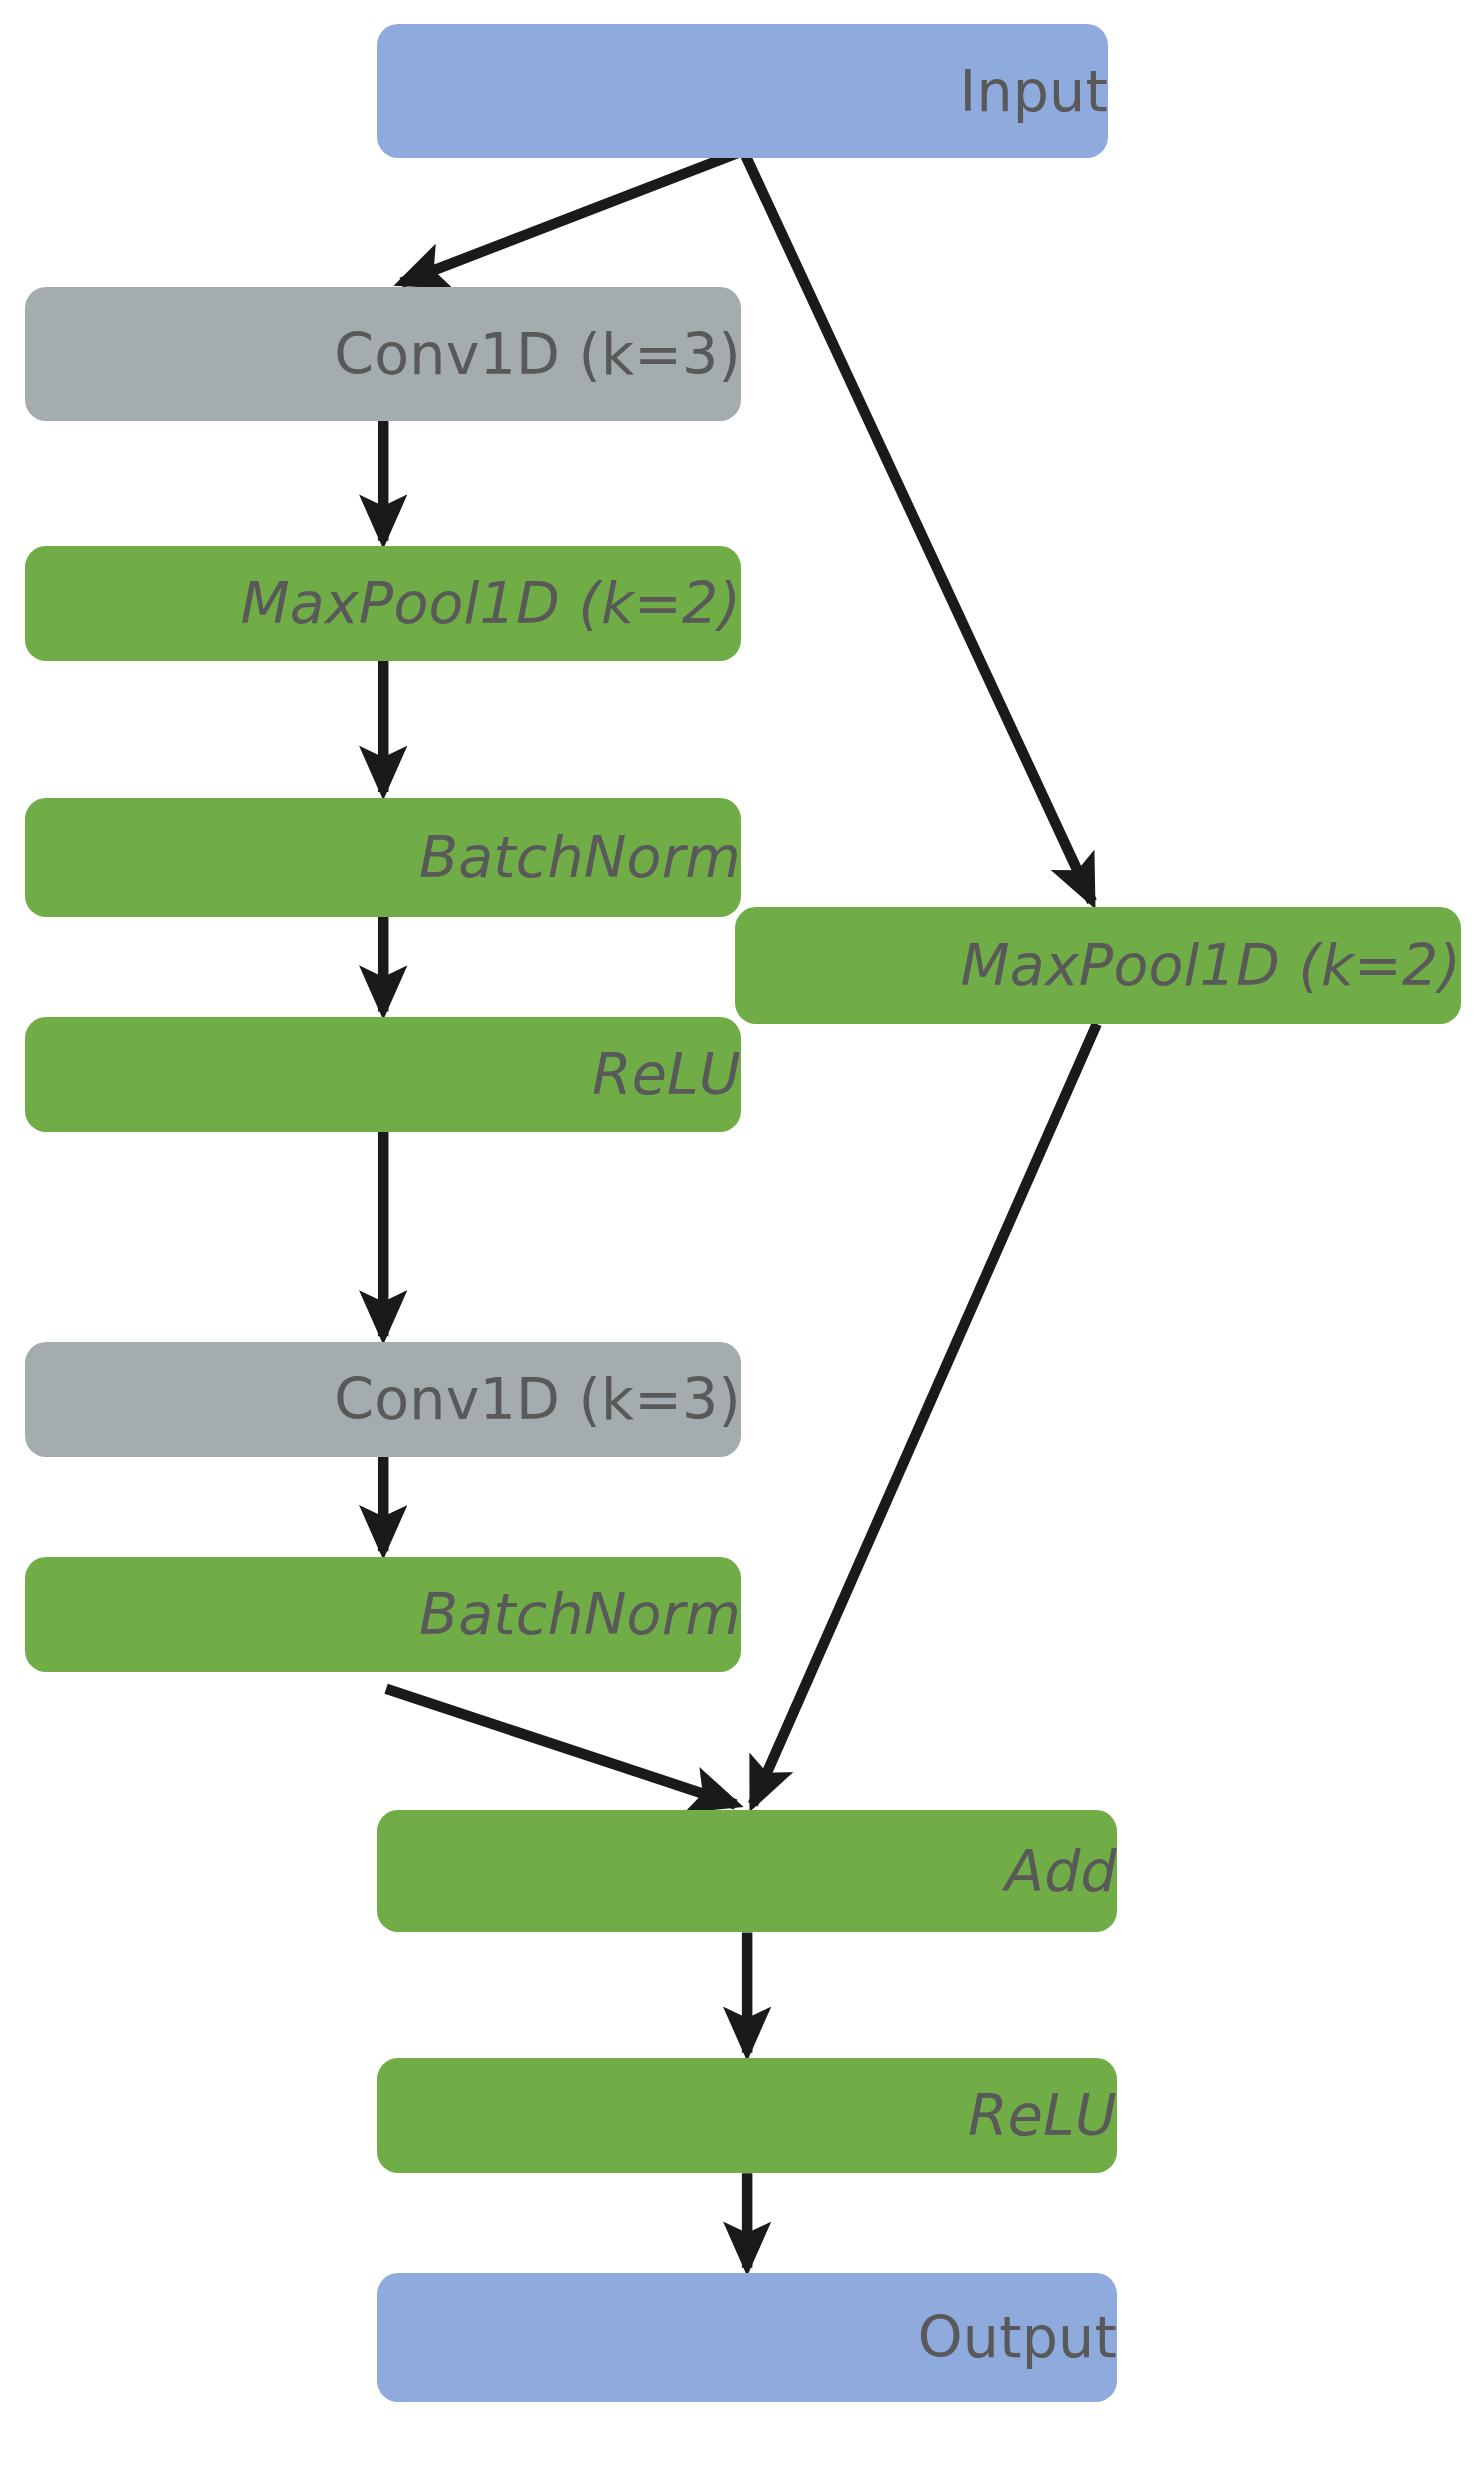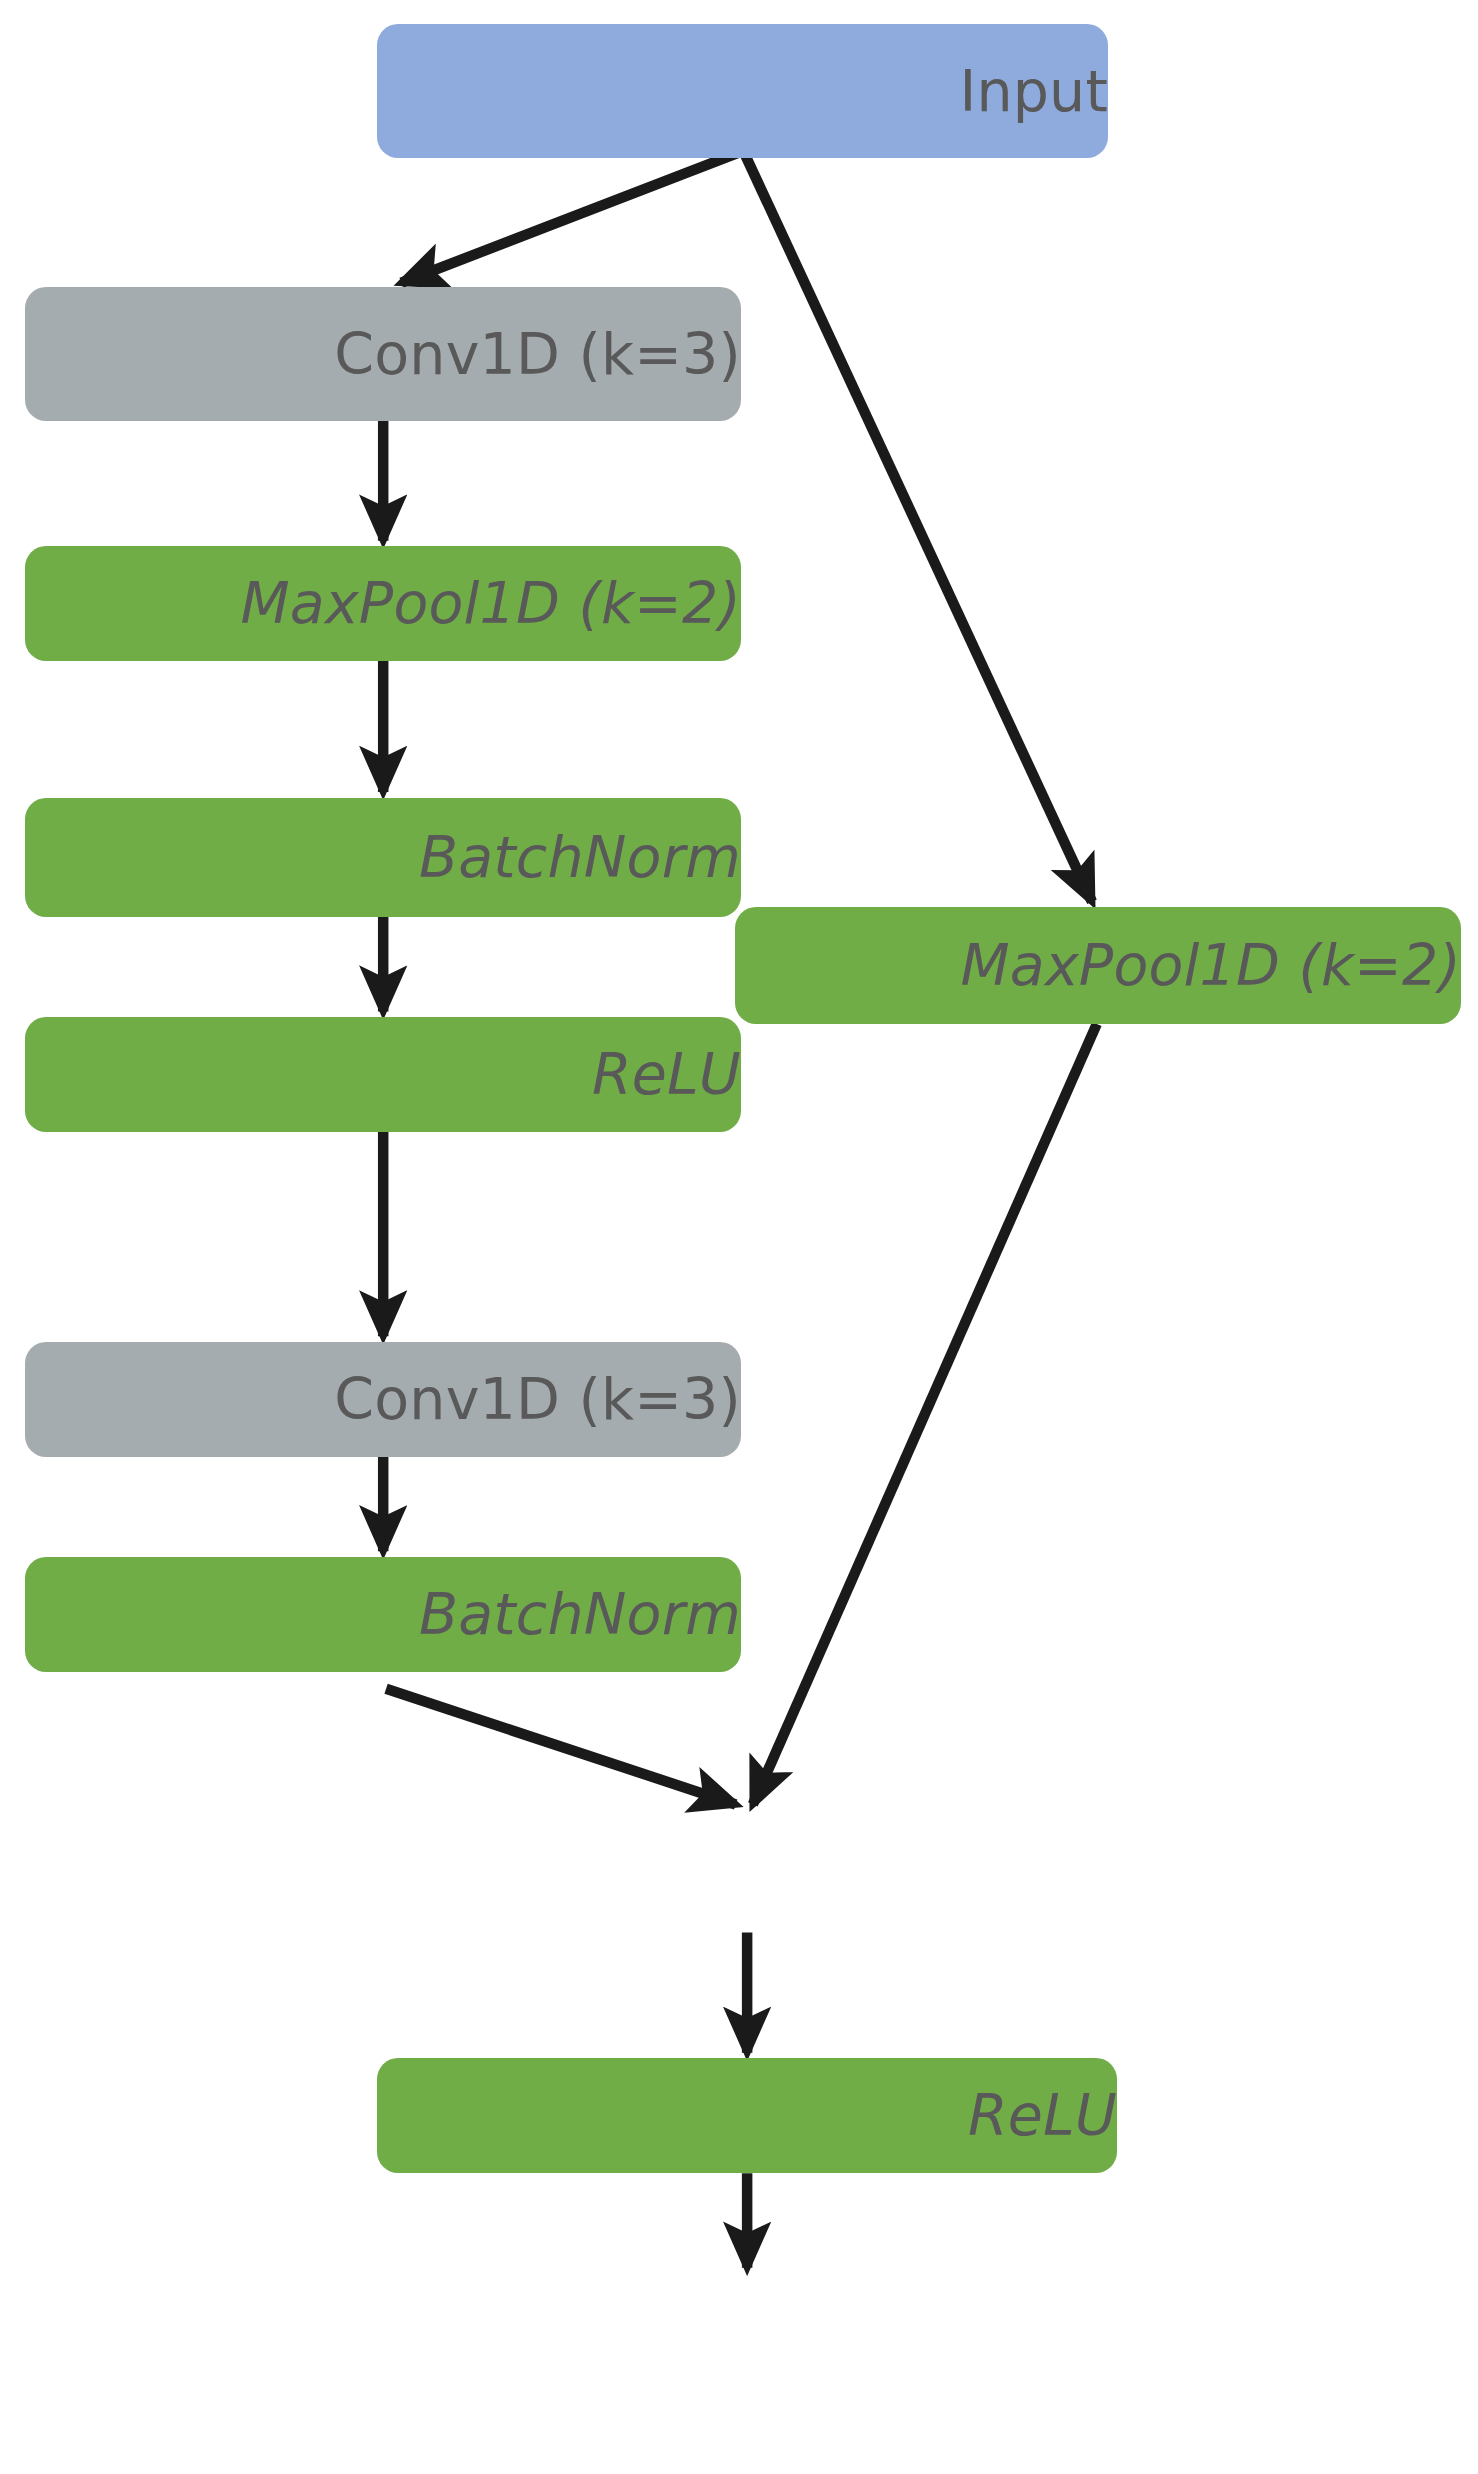--- a/index.html
+++ b/index.html
@@ -102,20 +102,26 @@
   </div>
 
   <div class="node n-green" style="left: 25px; top: 1557px; width: 716px; height: 115px; background: rgb(112, 173, 71); color: rgb(89, 89, 89);">
     <span class="node-label">BatchNorm</span>
   </div>
 
   <div class="node n-green" style="left: 735px; top: 907px; width: 726px; height: 117px; background: rgb(112, 173, 71); color: rgb(89, 89, 89);">
     <span class="node-label">MaxPool1D (k=2)</span>
   </div>
 
+  <div class="node n-green" style="left: 377px; top: 1810px; width: 740px; height: 122px; background: rgb(112, 173, 71); color: rgb(89, 89, 89);">
+    <span class="node-label">Add</span>
+  </div>
 
   <div class="node n-green" style="left: 377px; top: 2058px; width: 740px; height: 115px; background: rgb(112, 173, 71); color: rgb(89, 89, 89);">
     <span class="node-label">ReLU</span>
   </div>
 
+  <div class="node n-blue" style="left: 377px; top: 2273px; width: 740px; height: 129px; background: rgb(143, 170, 220); color: rgb(89, 89, 89);">
+    <span class="node-label">Output</span>
+  </div>
 
 </div>
 
 
 </body></html>

